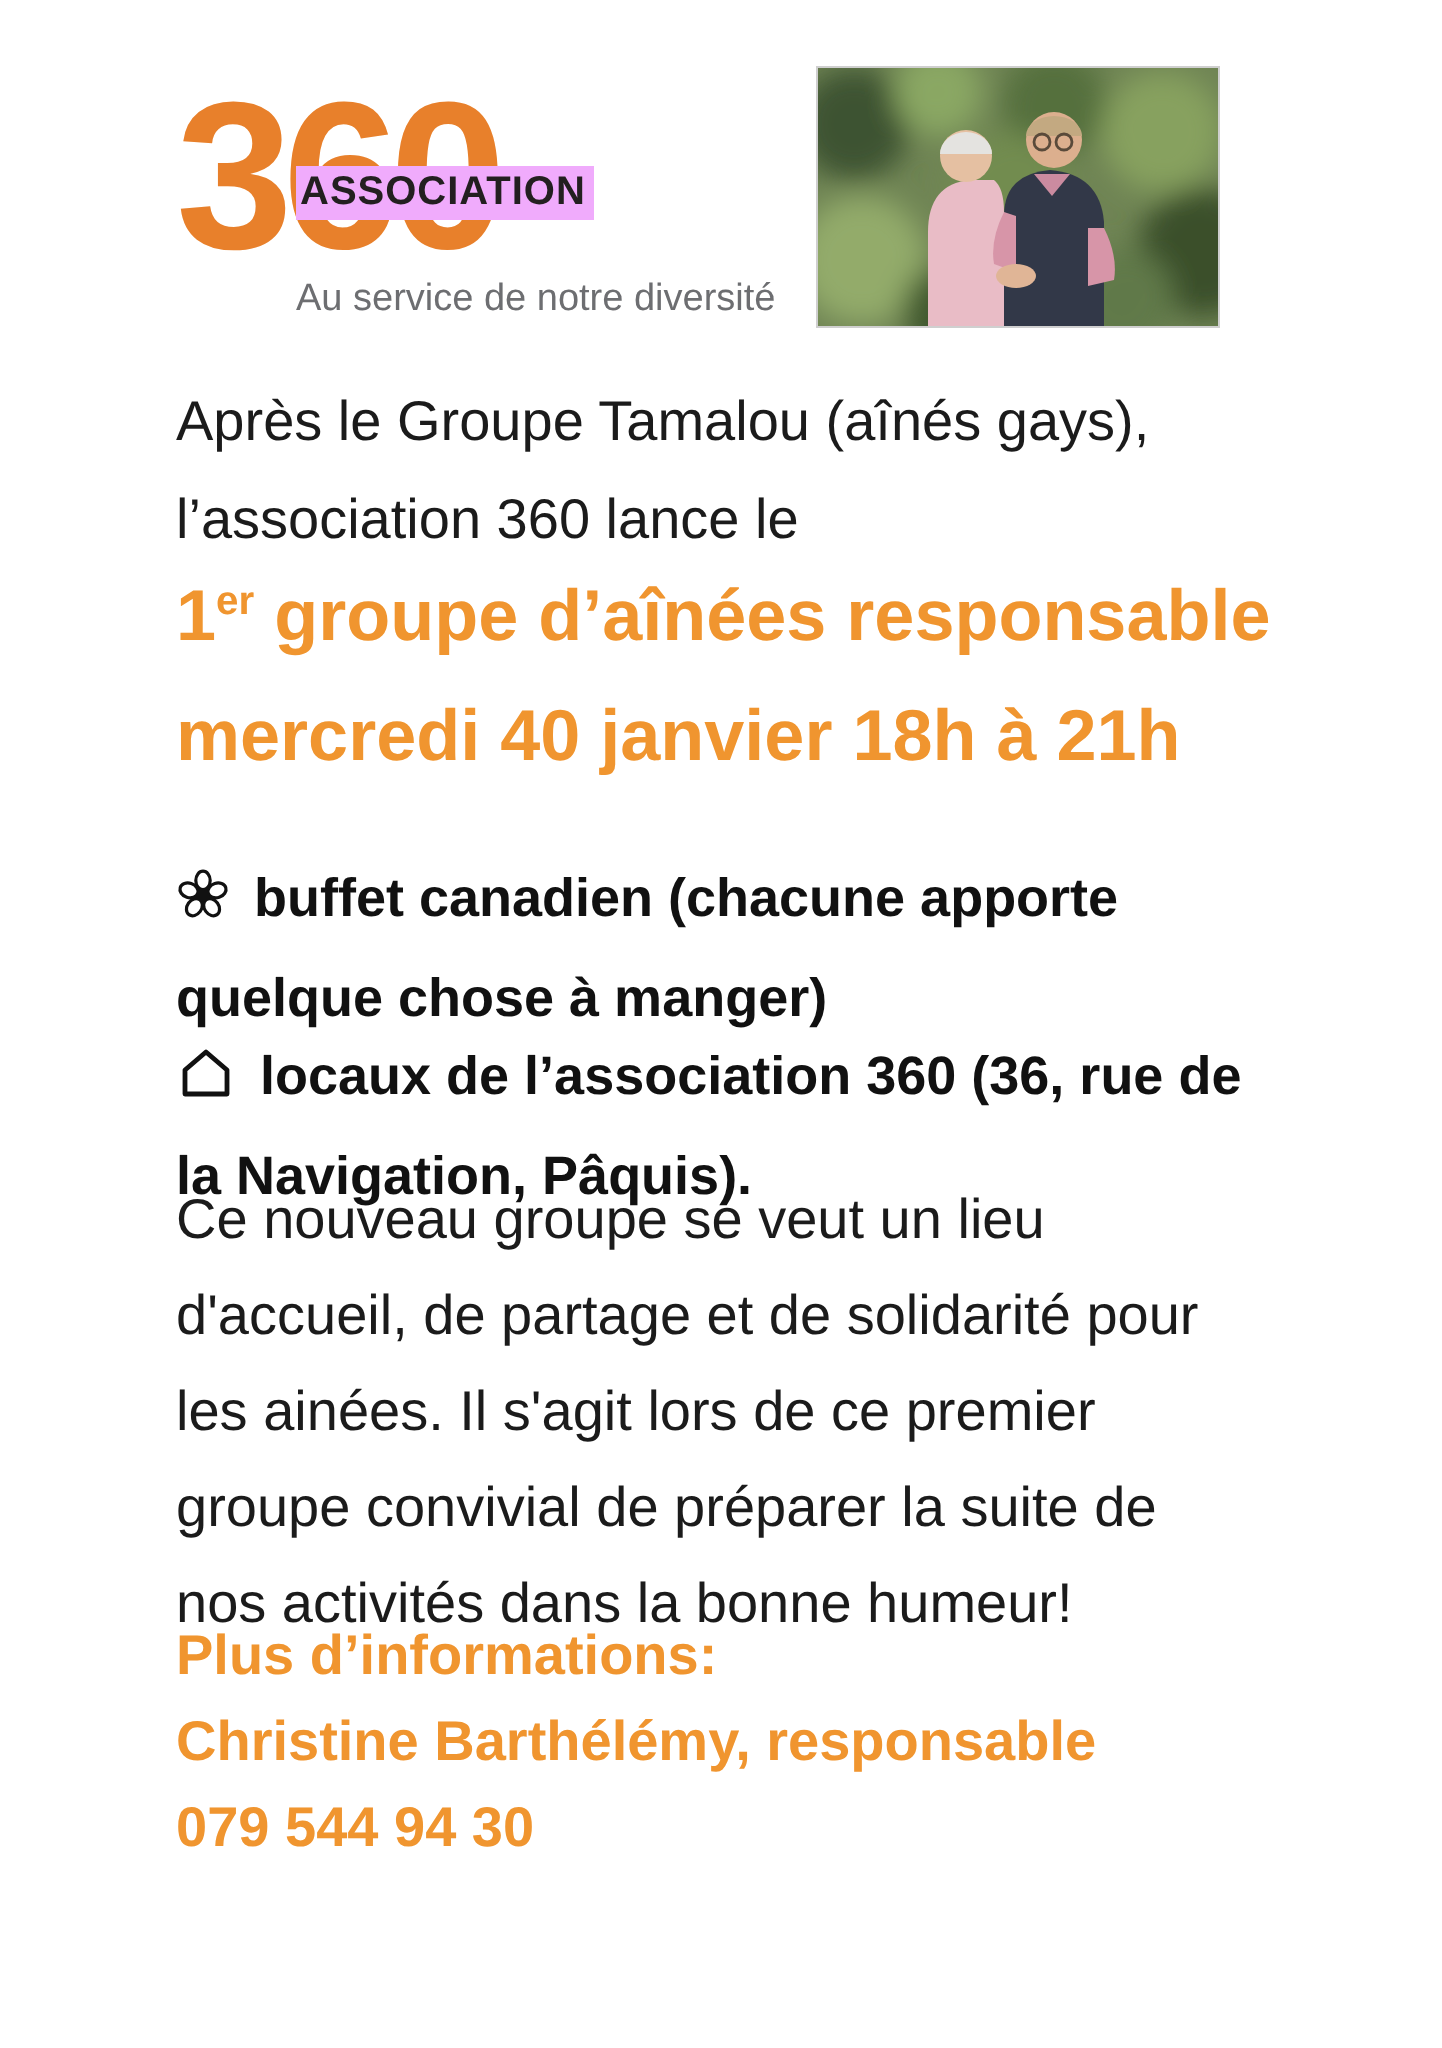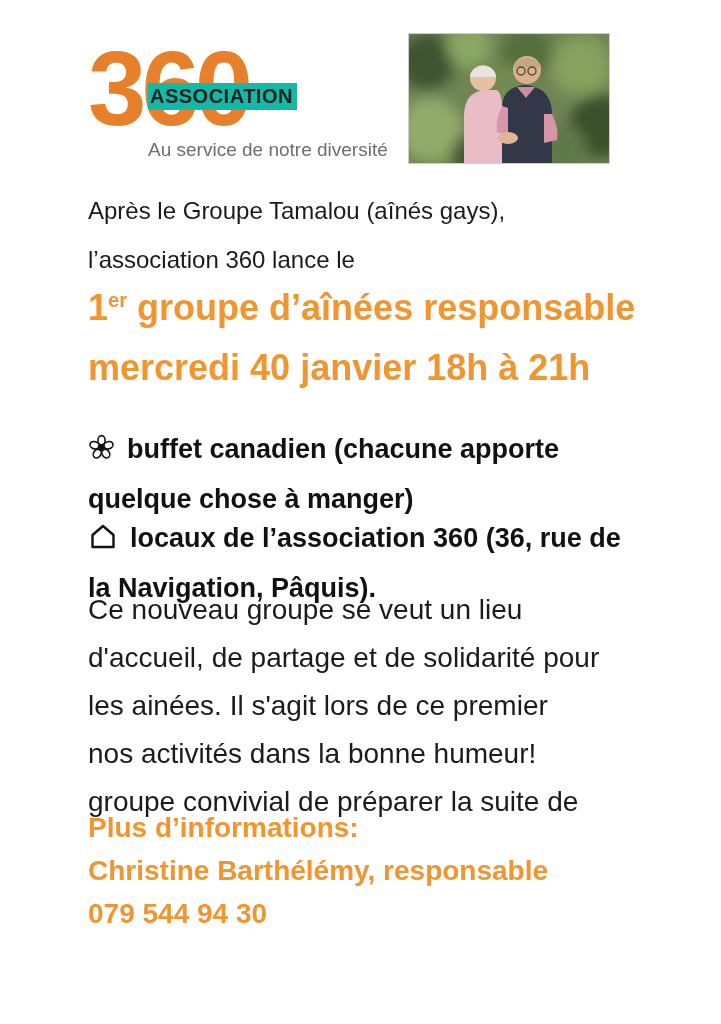--- a/index.html
+++ b/index.html
@@ -12,34 +12,34 @@
   
   .logo{position:absolute;left:88px;top:36px;width:305px;height:135px;}
   .logo-number{
     position:absolute;left:0;top:0;
     font-size:105px;line-height:105px;font-weight:bold;
     letter-spacing:-5px;color:#E8802B;
   }
   .logo-word{
     position:absolute;left:60px;top:47px;
     font-size:20px;font-weight:bold;letter-spacing:.5px;
-    color:#231F20;background:#14b8a6;padding:2px 4px 2px 2px;
+    color:#231F20;background:#f0abfc;padding:2px 4px 2px 2px;
   }
   .logo-tagline{
     position:absolute;left:60px;top:103px;
     font-size:19px;color:#6D6E71;white-space:nowrap;
   }
   .photo{
     position:absolute;left:408px;top:33px;width:200px;height:129px;
     border:1px solid #cfcfcf;box-sizing:content-box;overflow:hidden;
   }
   .photo svg{display:block;}
   
   .block{position:absolute;left:88px;white-space:nowrap;}
-  .intro{top:186px;font-size:24px;line-height:49px;}
+  .intro{top:186px;font-size:28px;line-height:49px;}
   .headline{font-size:36px;font-weight:bold;color:#F0952F;line-height:44px;}
   .headline-1{top:286px;}
   .headline-2{top:346px;}
   .headline sup{font-size:56%;vertical-align:super;line-height:0;}
   .detail{font-size:27px;font-weight:bold;line-height:47px;color:#111;}
   .detail-1{top:402px;margin-top:24px;}
   .detail-2{top:496px;margin-top:19px;}
   .bullet-icon{display:inline-block;vertical-align:-3px;margin-right:12px;}
   .paragraph{top:586px;font-size:28px;line-height:48px;}
   .contact{top:806px;font-size:28px;font-weight:bold;line-height:43px;color:#F0952F;}
@@ -126,22 +126,22 @@
         </svg>
       </span><span>locaux de l’association 360 (36, rue de</span>
     </div>
     <div>la Navigation, Pâquis).</div>
   </div>
 
   <div class="block paragraph">
     <div>Ce nouveau groupe se veut un lieu</div>
     <div>d'accueil, de partage et de solidarité pour</div>
     <div>les ainées. Il s'agit lors de ce premier</div>
+    <div>groupe convivial de préparer la suite de</div>
     <div>nos activités dans la bonne humeur!</div>
-    <div>groupe convivial de préparer la suite de</div>
   </div>
 
   <div class="block contact">
     <div>Plus d’informations:</div>
     <div>Christine Barthélémy, responsable</div>
     <div>079 544 94 30</div>
   </div>
 
 </div>
 

